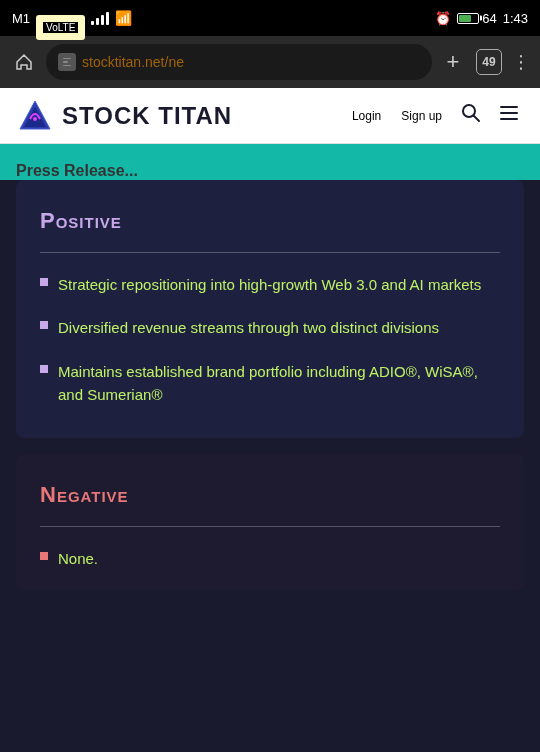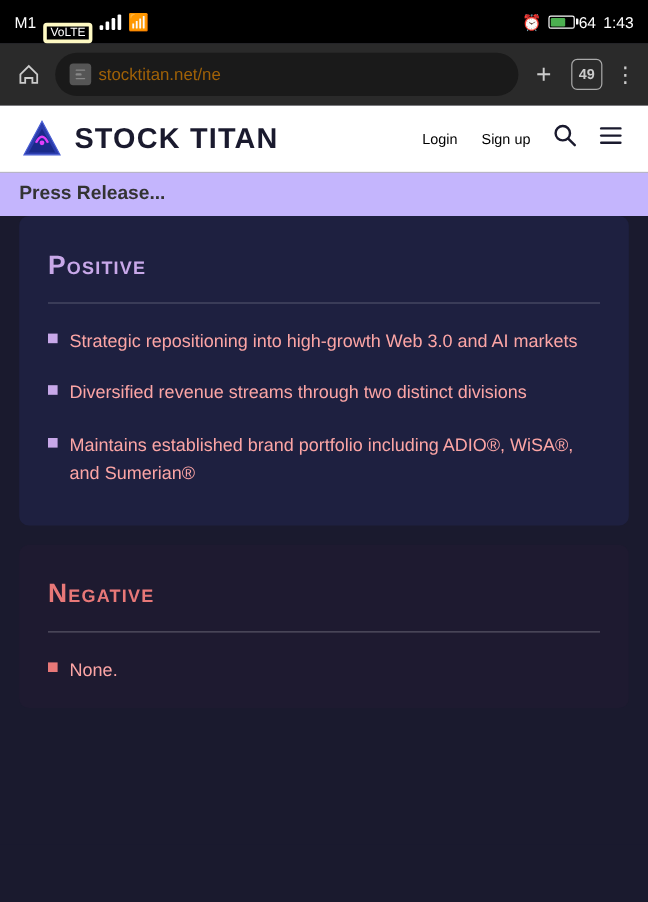--- a/index.html
+++ b/index.html
@@ -146,24 +146,24 @@
     .nav-hamburger { color: #1a1a2e; font-size: 20px; padding: 4px; }
 
     
     .page-content {
       background: #1a1a2e;
       min-height: 560px;
     }
 
     
     .partial-header {
-      background: #c4b5fd;
+      background: #14b8a6;
       height: 36px;
       display: flex;
-      align-items: center;
+      align-items: flex-end;
       padding: 0 16px;
       margin-bottom: 0;
     }
     .partial-header-text {
       color: #333;
       font-size: 16px;
       font-weight: 600;
     }
 
     
@@ -187,21 +187,21 @@
       border: none;
       border-top: 1px solid rgba(255,255,255,0.25);
       margin-bottom: 20px;
     }
     .bullet-list { list-style: none; padding: 0; }
     .bullet-item {
       display: flex;
       align-items: flex-start;
       gap: 10px;
       margin-bottom: 20px;
-      color: #fca5a5;
+      color: #bef264;
       font-size: 15px;
       line-height: 1.55;
     }
     .bullet-item:last-child { margin-bottom: 0; }
     .bullet-square {
       width: 8px; height: 8px;
       background: #c8a8e9;
       flex-shrink: 0;
       margin-top: 5px;
     }
@@ -214,21 +214,21 @@
       border-radius: 8px;
       padding: 28px 24px 20px 24px;
     }
   </style>
 </head>
 <body>
 
 <div class="status-bar">
   <div class="status-left">
     <span>M1</span>
-    <span style="border:3px solid #fef9c3;border-radius:3px;padding:0 3px;font-size:10px;margin-top:19px;">VoLTE</span>
+    <span style="border:7px solid #fef9c3;border-radius:3px;padding:0 3px;font-size:10px;margin-top:19px;">VoLTE</span>
     <div class="signal-bars">
       <div class="bar bar1"></div>
       <div class="bar bar2"></div>
       <div class="bar bar3"></div>
       <div class="bar bar4"></div>
     </div>
     <span class="wifi-icon">📶</span>
   </div>
   <div class="status-right">
     <span class="alarm-icon">⏰</span>

